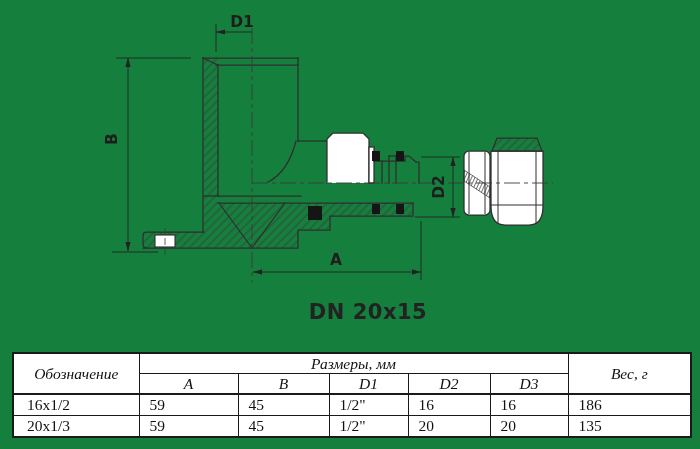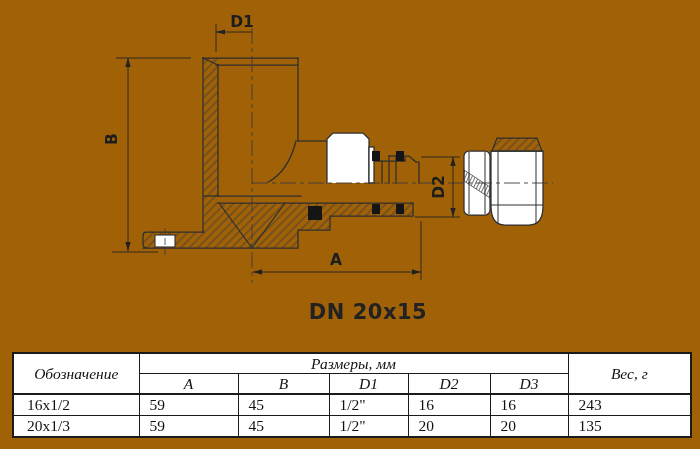--- a/index.html
+++ b/index.html
@@ -1,16 +1,16 @@
 <!DOCTYPE html>
 <html><head>
 <meta charset="utf-8">
 <style>
   html,body{margin:0;padding:0;background:#fff;}
-  #stage{position:relative;width:700px;height:449px;background:#a16207;overflow:hidden;
+  #stage{position:relative;width:700px;height:449px;background:#15803d;overflow:hidden;
          font-family:"Liberation Sans",sans-serif;}
   #drawing{position:absolute;left:0;top:0;}
   .dimlabel{font-family:"DejaVu Sans",sans-serif;font-weight:bold;font-size:15.5px;fill:#1d1d1d;}
   .caption{font-family:"DejaVu Sans",sans-serif;font-weight:bold;font-size:21px;fill:#222;letter-spacing:.5px;}
   #spec-table{position:absolute;left:12px;top:352px;width:678px;border-collapse:collapse;
               table-layout:fixed;border:2px solid #1a1a1a;background:#fff;
               font-family:"Liberation Serif",serif;font-size:15.5px;color:#111;}
   #spec-table th,#spec-table td{border:1px solid #1a1a1a;height:19px;line-height:19px;
               padding:0;white-space:nowrap;overflow:hidden;}
   #spec-table th{font-style:italic;font-weight:normal;text-align:center;}
@@ -156,21 +156,21 @@
         <th>D2</th>
         <th>D3</th>
       </tr>
       <tr class="datarow">
         <td class="desig">16x1/2</td>
         <td>59</td>
         <td>45</td>
         <td>1/2"</td>
         <td>16</td>
         <td>16</td>
-        <td>243</td>
+        <td>186</td>
       </tr>
       <tr class="datarow">
         <td class="desig">20x1/3</td>
         <td>59</td>
         <td>45</td>
         <td>1/2"</td>
         <td>20</td>
         <td>20</td>
         <td>135</td>
       </tr>

